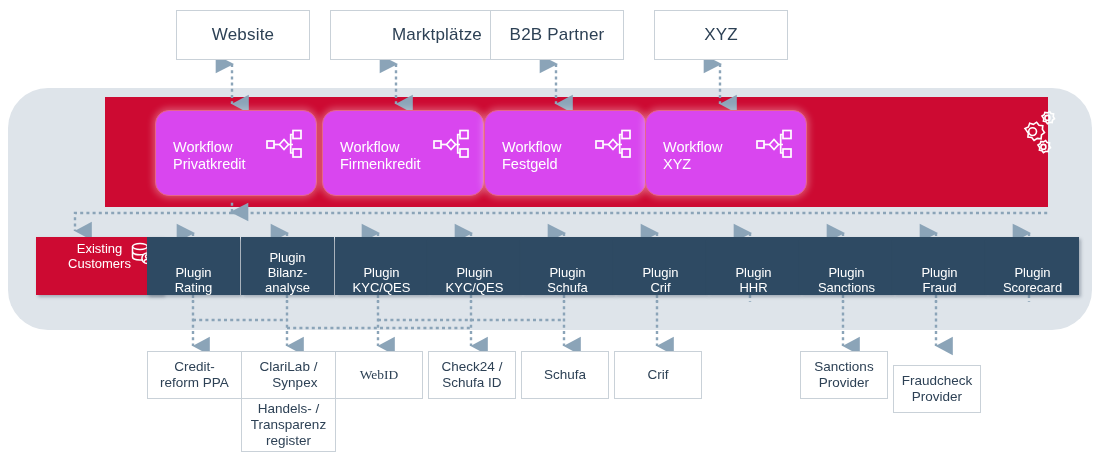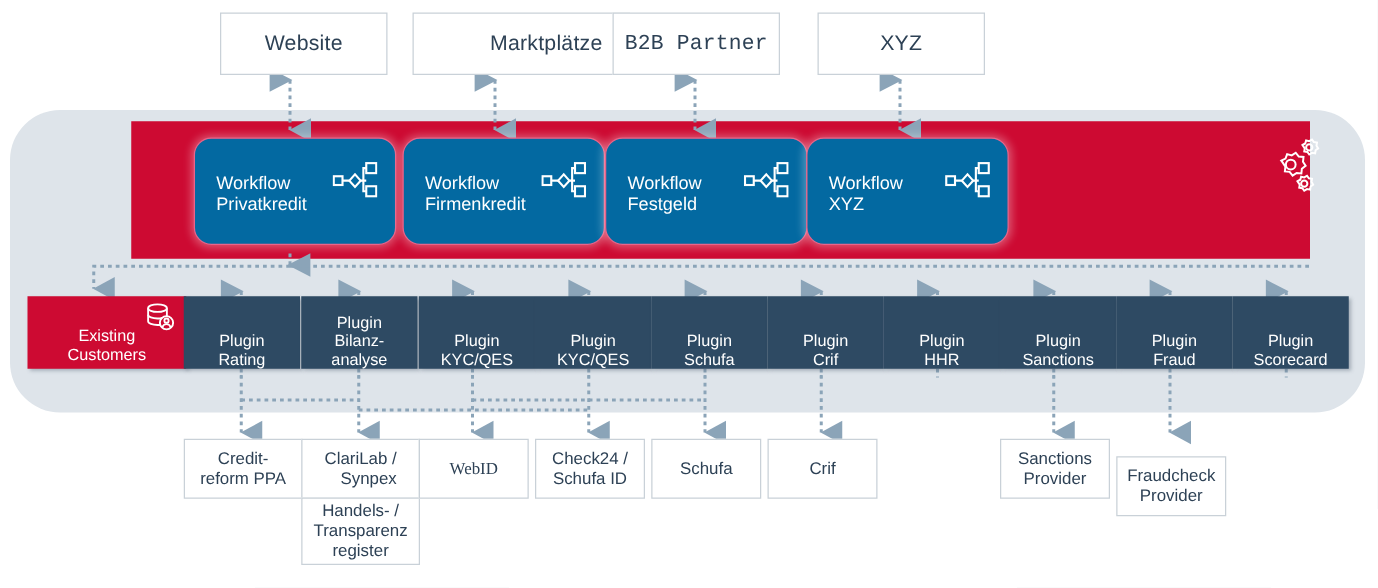--- a/index.html
+++ b/index.html
@@ -19,43 +19,43 @@
     color:#2d4155;font-size:17px;letter-spacing:.2px;
   }
 
   
   .redbar{
     position:absolute;left:105px;top:97px;width:943px;height:110px;
     background:#cd0a32;
   }
   .wfcard{
     position:absolute;top:110px;height:84px;width:160px;
-    background:#0369a1;border:1.5px solid #e8648a;border-radius:14px;
+    background:#d946ef;border:1.5px solid #e8648a;border-radius:14px;
     box-shadow:0 0 7px 2px rgba(255,255,255,.30);
   }
   .wflabel{
     position:absolute;left:17px;top:28px;color:#ffffff;font-size:14.5px;
     line-height:17px;white-space:pre-line;
   }
   .wficon{position:absolute;right:14px;top:18px;width:36px;height:30px;}
   .gears{position:absolute;right:42px;top:108px;width:52px;height:52px;}
 
   
   .plugin{
     position:absolute;top:237px;height:58px;background:#2e4a63;
     display:flex;align-items:flex-end;justify-content:center;text-align:center;
     color:#ffffff;font-size:13px;line-height:15px;white-space:pre-line;
     box-shadow:2px 2px 3px rgba(90,105,120,.45);
   }
   .existing{
-    position:absolute;left:22px;top:237px;width:127px;height:58px;
+    position:absolute;left:36px;top:237px;width:127px;height:58px;
     background:#cd0a32;color:#ffffff;
     display:flex;align-items:flex-end;justify-content:center;
     text-align:center;font-size:13px;line-height:15px;white-space:pre-line;
-    padding-bottom:4px;box-sizing:border-box;
+    padding-bottom:24px;box-sizing:border-box;
     box-shadow:2px 2px 3px rgba(90,105,120,.45);
   }
   .dbicon{position:absolute;right:8px;top:5px;width:26px;height:24px;}
 
   
   .prov{
     position:absolute;background:#ffffff;border:1px solid #c9d1d8;
     display:flex;align-items:center;justify-content:center;text-align:center;
     color:#2d4155;font-size:13.5px;line-height:16px;white-space:pre-line;
   }
@@ -117,21 +117,21 @@
       <line x1="287" y1="397" x2="287" y2="399"></line>
     </g>
   </svg>
 
   <div class="chan" style="left:162px;top:10px;width:132px;height:48px;margin-left:14px;">
     <span>Website</span>
   </div>
   <div class="chan" style="left:330px;top:10px;width:132px;height:48px;padding-left:40px;">
     <span>Marktplätze</span>
   </div>
-  <div class="chan" style="left:490px;top:10px;width:132px;height:48px;font-family:Liberation Mono, monospace;">
+  <div class="chan" style="left:490px;top:10px;width:132px;height:48px;">
     <span>B2B Partner</span>
   </div>
   <div class="chan" style="left:654px;top:10px;width:132px;height:48px;">
     <span>XYZ</span>
   </div>
 
   <div class="wfcard" style="left:155px;">
     <span class="wflabel">Workflow
 Privatkredit</span>
     <svg class="wficon" viewBox="0 0 36 30">

